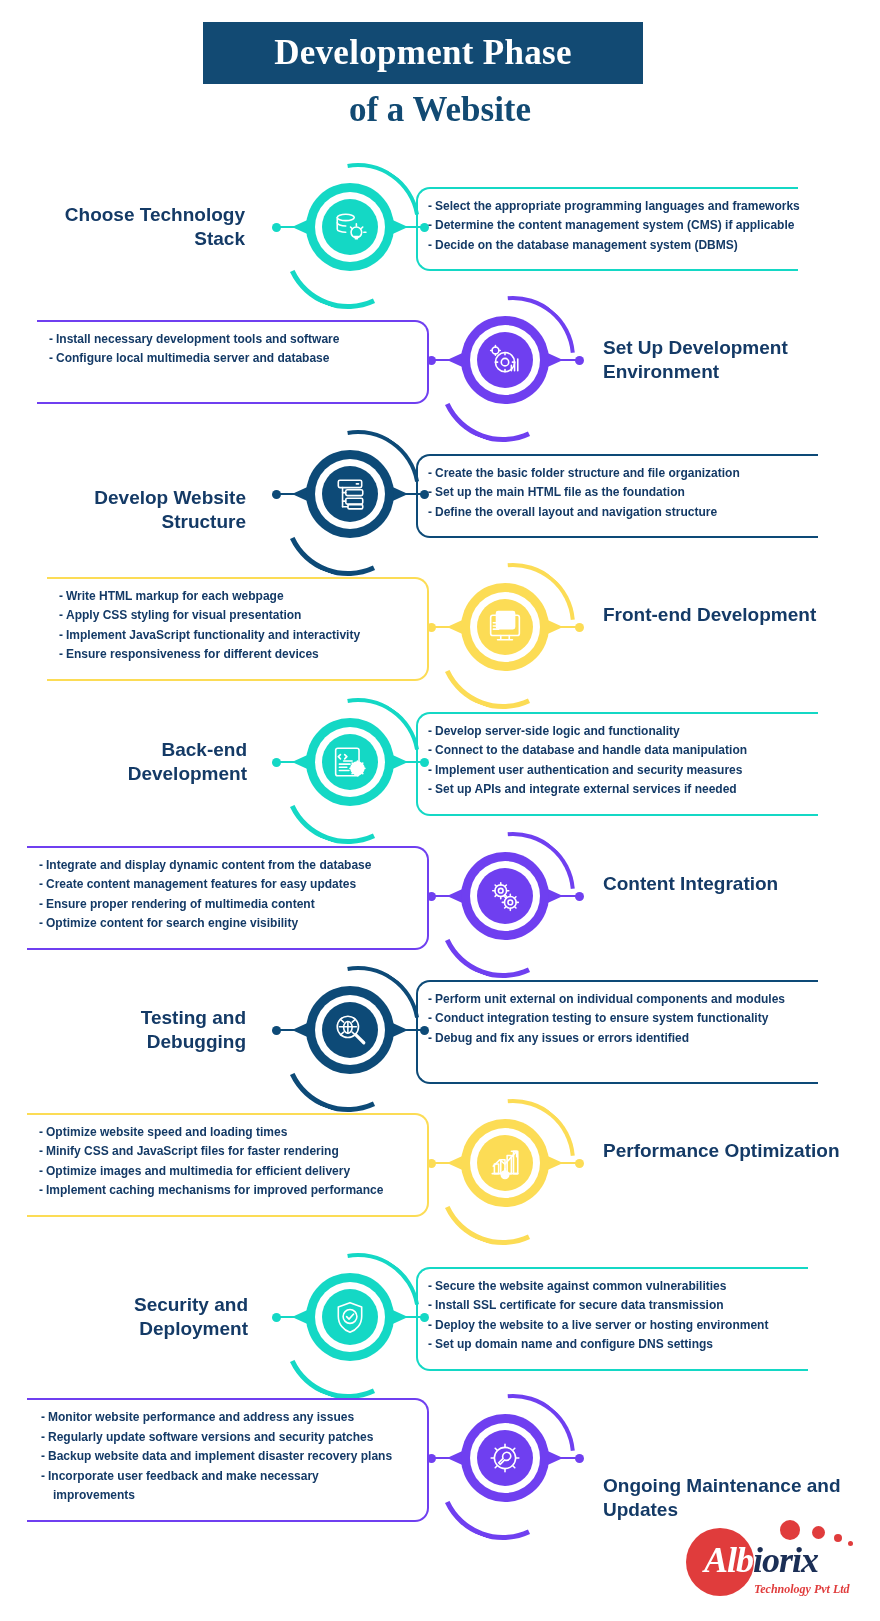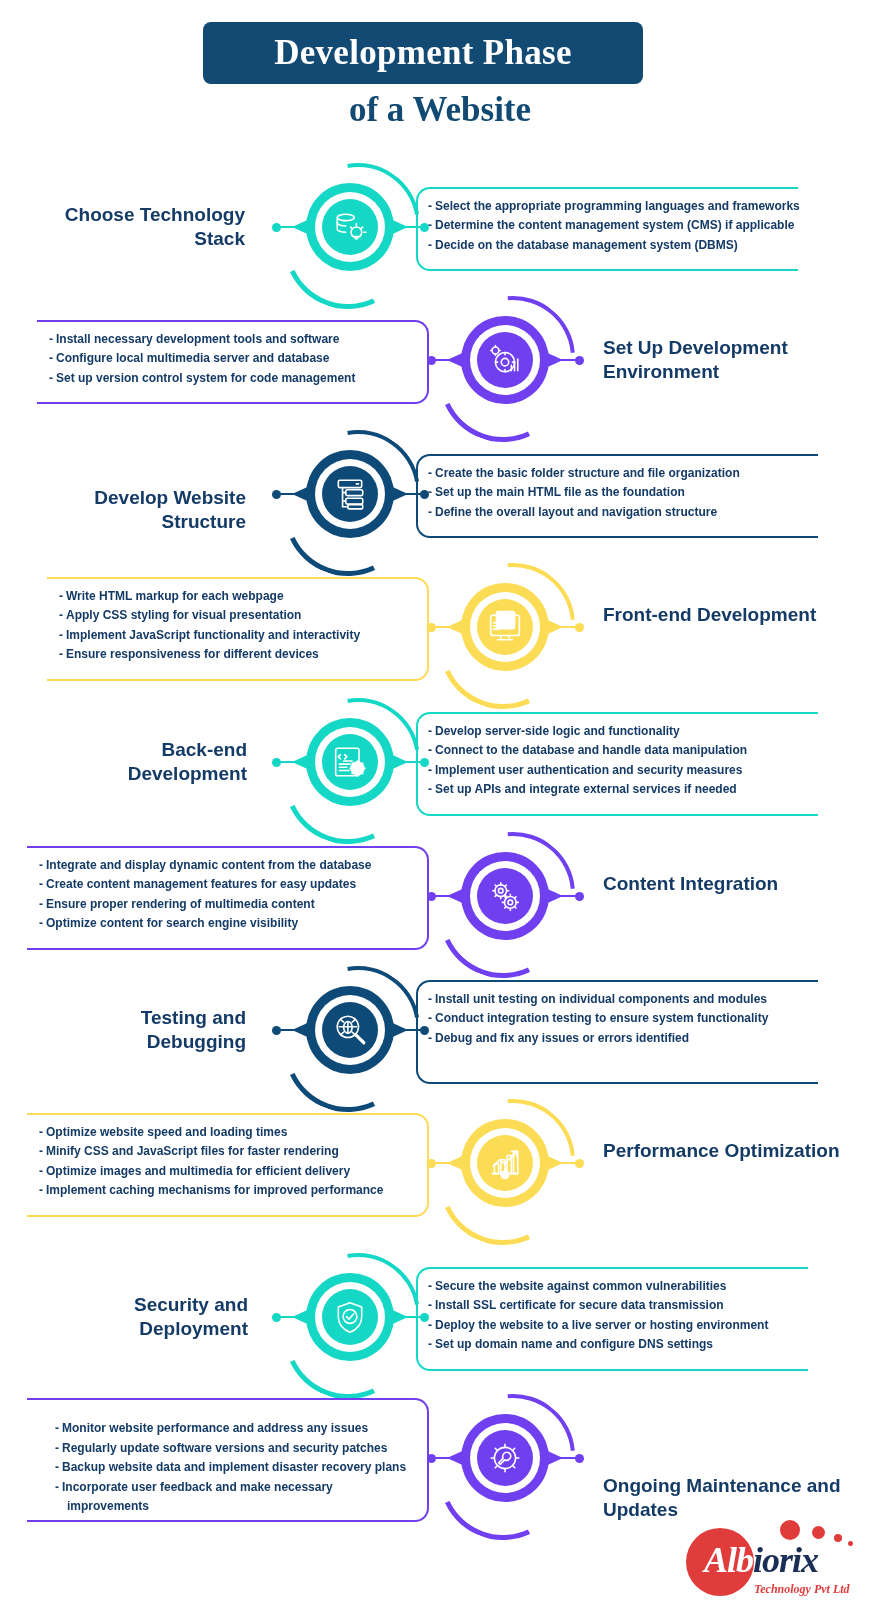--- a/index.html
+++ b/index.html
@@ -5,21 +5,21 @@
   html,body{margin:0;padding:0;}
   body{
     width:880px;height:1621px;background:#ffffff;
     font-family:"Liberation Sans", sans-serif;
     position:relative;overflow:hidden;
   }
   
   .header{position:absolute;top:0;left:0;width:880px;height:150px;}
   .title-bar{
     position:absolute;left:203px;top:22px;width:440px;height:62px;
-    background:#124a73;border-radius:8px;
+    background:#124a73;border-radius:0;
     display:flex;align-items:center;justify-content:center;
   }
   .title-bar-text{
     font-family:"Liberation Serif", serif;font-weight:bold;
     font-size:35px;color:#ffffff;letter-spacing:.3px;
   }
   .title-sub{
     position:absolute;left:0;top:90px;width:880px;text-align:center;
     font-family:"Liberation Serif", serif;font-weight:bold;
     font-size:35px;color:#124a73;
@@ -164,21 +164,20 @@
       </div>
       <div class="dot" style="background: rgb(111, 63, 240); left: 427px; top: 356px;"></div>
       <div class="dot" style="background: rgb(111, 63, 240); left: 575px; top: 356px;"></div>
       <div class="lead" style="background: rgb(111, 63, 240); left: 433px; width: 22px; top: 359px;"></div>
       <div class="lead" style="background: rgb(111, 63, 240); left: 553px; width: 24px; top: 359px;"></div>
       <div class="bracket" style="top: 319.75px; height: 80.5px; width: 390px; border-color: rgb(111, 63, 240) rgb(111, 63, 240) rgb(111, 63, 240) transparent; left: 37px; border-right-width: 2px; border-radius: 0px 14px 14px 0px; border-left-width: 0px;"></div>
       <div class="bullets" style="top: 329.75px; left: 49px; width: 366px;">
         <ul>
           <li><span class="dash">-</span><span>Install necessary development tools and software</span></li>
           <li><span class="dash">-</span><span>Configure local multimedia server and database</span></li>
-          <li><span class="dash">-</span><span>Set up version control system for code management</span></li>
         </ul>
       </div>
       <div class="phase-title right" style="left: 603px; width: 260px; top: 336px;">Set Up Development Environment</div>
     </div>
     <div class="row" style="top: 0px;">
       <div class="node" style="left: 298px; top: 442px;">
         <div class="arc" style="border-bottom-color:#0d4a77;left:-14px;top:6px;width:118px;height:118px;transform:rotate(20deg);"></div>
         <div class="arc2" style="border-top-color:#0d4a77;left:-2px;top:-12px;width:116px;height:116px;transform:rotate(35deg);"></div>
         <div class="wing l" style="border-right:22px solid #0d4a77;"></div>
         <div class="wing r" style="border-left:22px solid #0d4a77;"></div>
@@ -337,21 +336,21 @@
           </svg>
         </div>
       </div>
       <div class="dot" style="background: rgb(13, 74, 119); left: 272px; top: 1026px;"></div>
       <div class="dot" style="background: rgb(13, 74, 119); left: 420px; top: 1026px;"></div>
       <div class="lead" style="background: rgb(13, 74, 119); left: 278px; width: 22px; top: 1029px;"></div>
       <div class="lead" style="background: rgb(13, 74, 119); left: 398px; width: 24px; top: 1029px;"></div>
       <div class="bracket" style="top: 980px; height: 100px; width: 400px; border-color: rgb(13, 74, 119) transparent rgb(13, 74, 119) rgb(13, 74, 119); left: 416px; border-left-width: 2px; border-radius: 14px 0px 0px 14px; border-right-width: 0px;"></div>
       <div class="bullets" style="top: 990px; left: 428px; width: 376px;">
         <ul>
-          <li><span class="dash">-</span><span>Install unit testing on individual components and modules</span></li>
+          <li><span class="dash">-</span><span>Perform unit external on individual components and modules</span></li>
           <li><span class="dash">-</span><span>Conduct integration testing to ensure system functionality</span></li>
           <li><span class="dash">-</span><span>Debug and fix any issues or errors identified</span></li>
         </ul>
       </div>
       <div class="phase-title left" style="left: 82px; width: 164px; top: 1006px;">Testing and Debugging</div>
     </div>
     <div class="row" style="top: 0px;">
       <div class="node" style="left: 453px; top: 1111px;">
         <div class="arc" style="border-bottom-color:#fcdc55;left:-14px;top:6px;width:118px;height:118px;transform:rotate(20deg);"></div>
         <div class="arc2" style="border-top-color:#fcdc55;left:-2px;top:-12px;width:116px;height:116px;transform:rotate(40deg);"></div>
@@ -436,21 +435,21 @@
             <path d="M16 3v3M16 26v3M3 16h3M26 16h3M6.8 6.8l2.1 2.1M23.1 23.1l2.1 2.1M25.2 6.8l-2.1 2.1M8.9 23.1l-2.1 2.1" fill="none" stroke="#ffffff" stroke-width="1.5" stroke-linecap="round" stroke-linejoin="round"></path>
             <path d="M19.5 11a4 4 0 00-5.3 5.3L10 20.5l1.5 1.5 4.2-4.2A4 4 0 0021 12.5z" fill="none" stroke="#ffffff" stroke-width="1.5" stroke-linecap="round" stroke-linejoin="round"></path>
           </svg>
         </div>
       </div>
       <div class="dot" style="background: rgb(111, 63, 240); left: 427px; top: 1454px;"></div>
       <div class="dot" style="background: rgb(111, 63, 240); left: 575px; top: 1454px;"></div>
       <div class="lead" style="background: rgb(111, 63, 240); left: 433px; width: 22px; top: 1457px;"></div>
       <div class="lead" style="background: rgb(111, 63, 240); left: 553px; width: 24px; top: 1457px;"></div>
       <div class="bracket" style="top: 1398.25px; height: 119.5px; width: 400px; border-color: rgb(111, 63, 240) rgb(111, 63, 240) rgb(111, 63, 240) transparent; left: 27px; border-right-width: 2px; border-radius: 0px 14px 14px 0px; border-left-width: 0px;"></div>
-      <div class="bullets" style="top: 1408.25px; left: 55px; width: 376px; margin-top: 11px;">
+      <div class="bullets" style="top: 1408.25px; left: 41px; width: 376px;">
         <ul>
           <li><span class="dash">-</span><span>Monitor website performance and address any issues</span></li>
           <li><span class="dash">-</span><span>Regularly update software versions and security patches</span></li>
           <li><span class="dash">-</span><span>Backup website data and implement disaster recovery plans</span></li>
           <li><span class="dash">-</span><span>Incorporate user feedback and make necessary</span></li>
           <li><span style="padding-left:12px"></span><span>improvements</span></li>
         </ul>
       </div>
       <div class="phase-title right" style="left: 603px; width: 250px; top: 1474px;">Ongoing Maintenance and Updates</div>
     </div>

